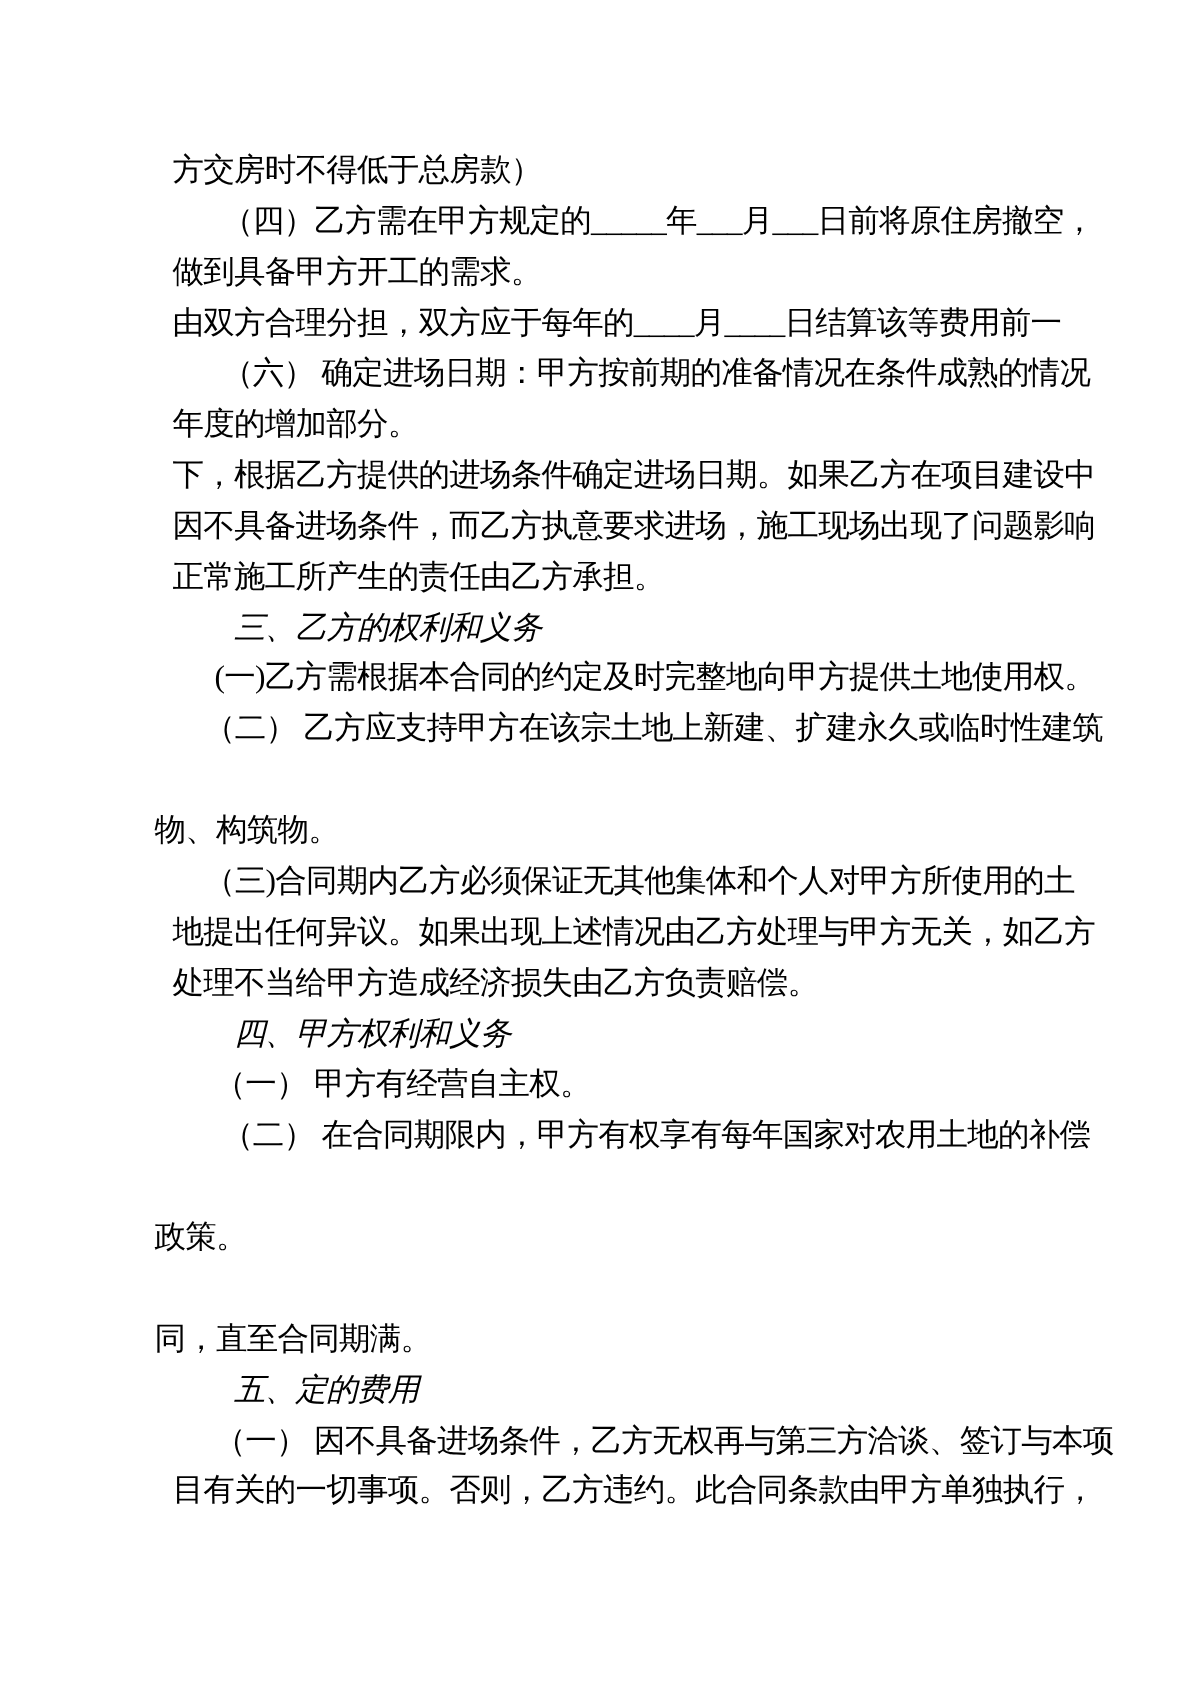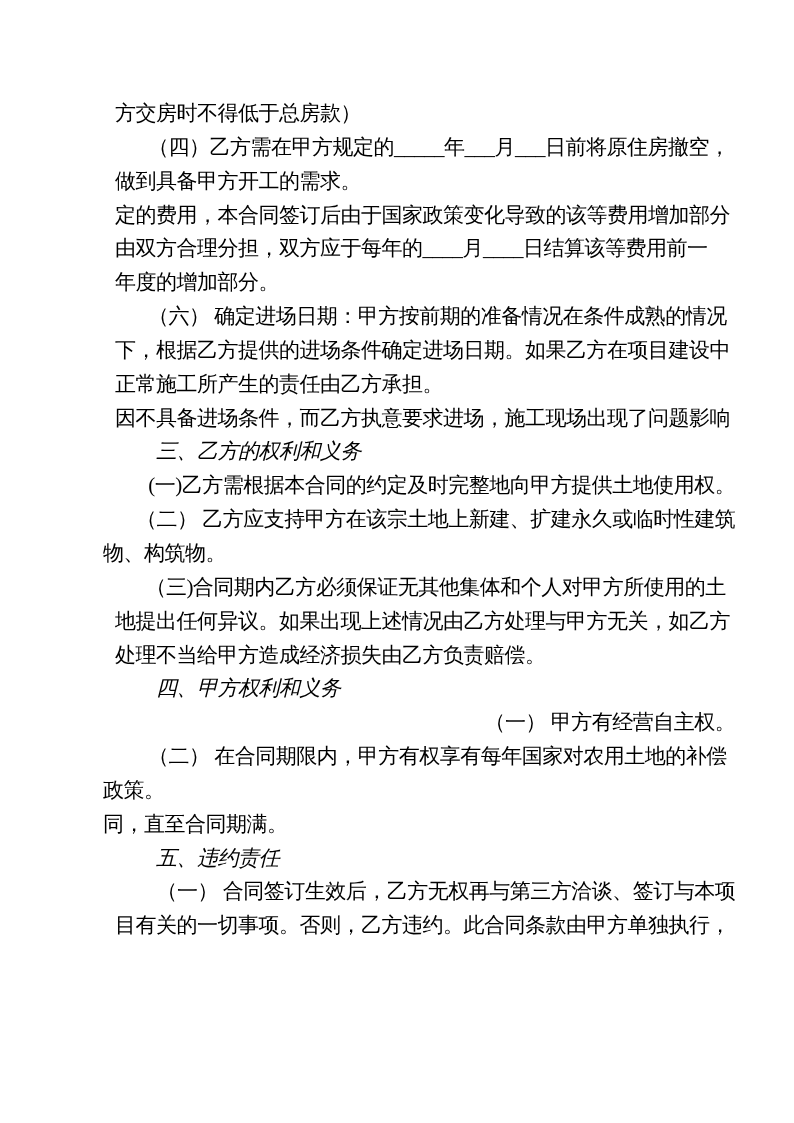--- a/index.html
+++ b/index.html
@@ -22,51 +22,50 @@
     color: #000000;
     font-size: 21px;
     line-height: 33.85px;
     letter-spacing: -0.5px;
   }
   .ln {
     height: 33.85px;
     white-space: pre;
   }
   
-  .ind-a { padding-left: 0px; }   
+  .ind-a { padding-left: 0px; margin-top: 34px; }   
   .ind-b { padding-left: 12px; }  
-  .ind-d { padding-left: 40px; text-align: right; }  
-  .ind-e { padding-left: 33px; text-align: center; }  
+  .ind-d { padding-left: 40px; }  
+  .ind-e { padding-left: 33px; }  
   .ind-f { padding-left: 45px; }  
   .ind-g { padding-left: 53px; font-style: italic; }  
 </style>
 </head>
 <body>
 
 <div class="page">
   <div class="doc">
     <div class="ln ind-b">方交房时不得低于总房款）</div>
     <div class="ln ind-f">（四）乙方需在甲方规定的_____年___月___日前将原住房撤空，</div>
     <div class="ln ind-b">做到具备甲方开工的需求。</div>
-    <div class="ln ind-b">定的费用，本合同签订后由于国家政策变化导致的该等费用增加部分</div>
     <div class="ln ind-b">由双方合理分担，双方应于每年的____月____日结算该等费用前一</div>
+    <div class="ln ind-f">（六） 确定进场日期：甲方按前期的准备情况在条件成熟的情况</div>
     <div class="ln ind-b">年度的增加部分。</div>
-    <div class="ln ind-f">（六） 确定进场日期：甲方按前期的准备情况在条件成熟的情况</div>
     <div class="ln ind-b">下，根据乙方提供的进场条件确定进场日期。如果乙方在项目建设中</div>
+    <div class="ln ind-b">因不具备进场条件，而乙方执意要求进场，施工现场出现了问题影响</div>
     <div class="ln ind-b">正常施工所产生的责任由乙方承担。</div>
-    <div class="ln ind-b">因不具备进场条件，而乙方执意要求进场，施工现场出现了问题影响</div>
     <div class="ln ind-g">三、乙方的权利和义务</div>
     <div class="ln ind-d">(一)乙方需根据本合同的约定及时完整地向甲方提供土地使用权。</div>
     <div class="ln ind-e">（二） 乙方应支持甲方在该宗土地上新建、扩建永久或临时性建筑</div>
     <div class="ln ind-a">物、构筑物。</div>
     <div class="ln ind-e">（三)合同期内乙方必须保证无其他集体和个人对甲方所使用的土</div>
     <div class="ln ind-b">地提出任何异议。如果出现上述情况由乙方处理与甲方无关，如乙方</div>
     <div class="ln ind-b">处理不当给甲方造成经济损失由乙方负责赔偿。</div>
     <div class="ln ind-g">四、甲方权利和义务</div>
     <div class="ln ind-d">（一） 甲方有经营自主权。</div>
     <div class="ln ind-f">（二） 在合同期限内，甲方有权享有每年国家对农用土地的补偿</div>
     <div class="ln ind-a">政策。</div>
     <div class="ln ind-a">同，直至合同期满。</div>
-    <div class="ln ind-g">五、违约责任</div>
-    <div class="ln ind-d">（一） 合同签订生效后，乙方无权再与第三方洽谈、签订与本项</div>
+    <div class="ln ind-g">五、定的费用</div>
+    <div class="ln ind-d">（一） 因不具备进场条件，乙方无权再与第三方洽谈、签订与本项</div>
     <div class="ln ind-b">目有关的一切事项。否则，乙方违约。此合同条款由甲方单独执行，</div>
   </div>
 </div>
 
 </body></html>

